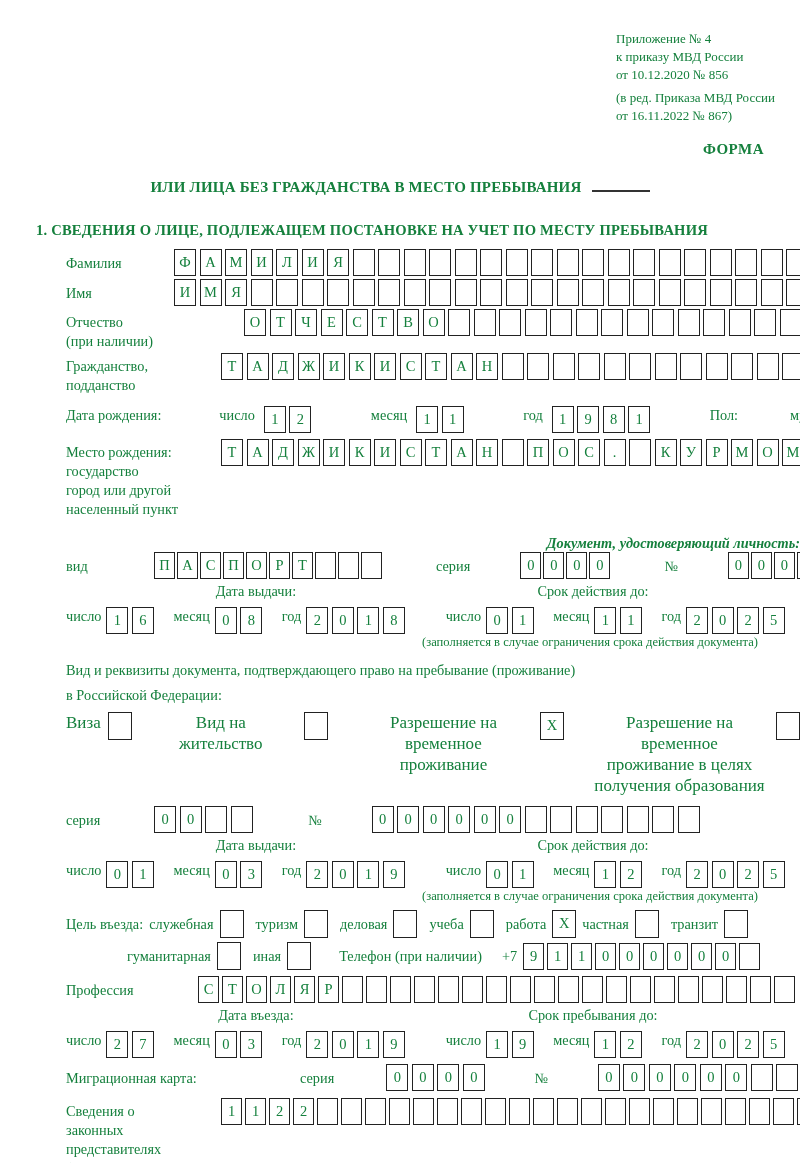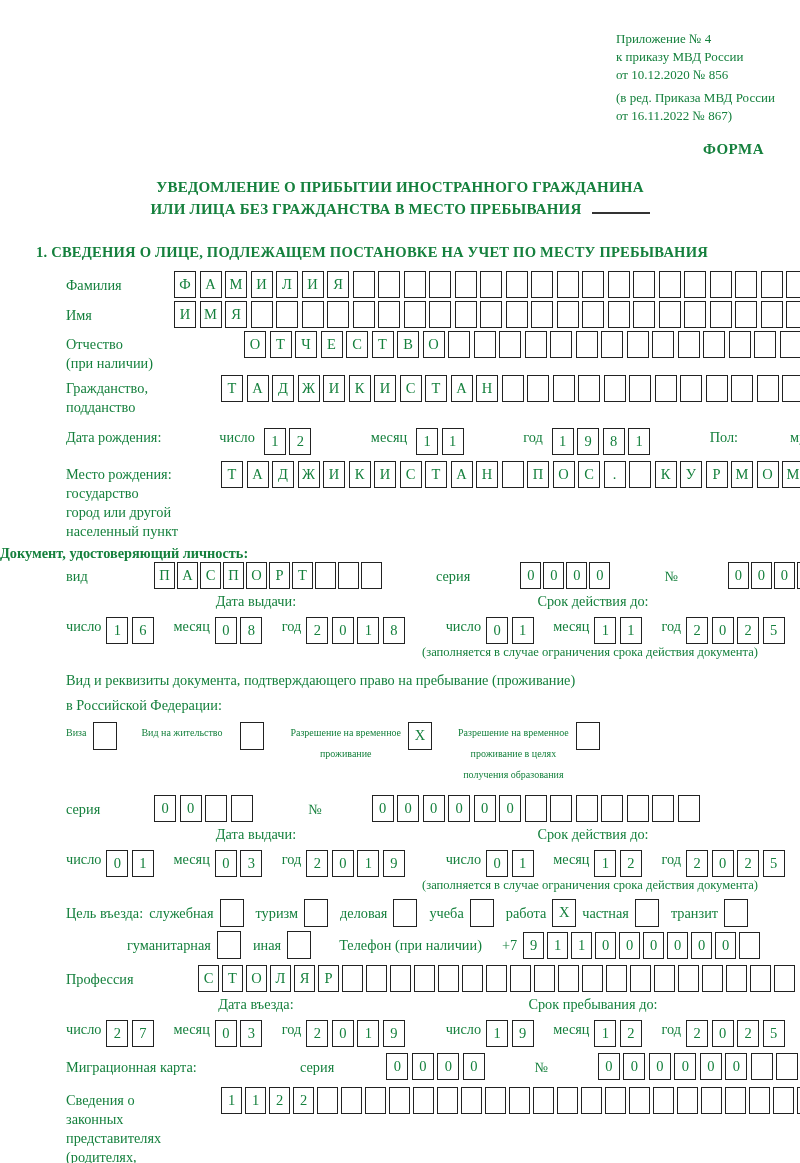--- a/index.html
+++ b/index.html
@@ -36,25 +36,25 @@
   .dhead .dh-l{width:380px;text-align:center;}
   .dhead .dh-r{flex:1;text-align:center;padding-right:60px;}
   .drow{display:flex;margin-left:66px;margin-top:2px;white-space:nowrap;}
   .drow .dr-l{width:380px;}
   .dg{white-space:nowrap;margin-right:12px;}
   .dl{font-size:14.3px;line-height:28px;margin-right:5px;}
   .note-r{font-size:12.6px;text-align:right;padding-right:42px;margin-top:1px;}
   
   .opt-row{display:flex;align-items:flex-start;margin:4px 0 0 66px;}
   .opt{display:flex;align-items:flex-start;margin-right:14px;}
-  .opt-lines{font-size:10px;line-height:21px;text-align:center;}
+  .opt-lines{font-size:17px;line-height:21px;text-align:center;}
   .bx{display:inline-block;margin-left:7px;}
   .bx .cell{width:24px;height:28px;margin-right:0;}
   .intro{font-size:14.3px;margin:8px 0 0 66px;line-height:25px;}
-  .doc-head{font-weight:bold;font-size:14.3px;text-align:left;margin-top:4px;}
+  .doc-head{font-weight:bold;font-size:14.3px;text-align:right;margin-top:16px;font-style:italic;}
   
   .purp{display:flex;align-items:center;margin-left:66px;margin-top:6px;white-space:nowrap;font-size:14.3px;}
   .purp .plbl{margin-right:6px;}
   .purp .bx{margin-left:0;margin-right:12px;}
   .purp2{margin-left:127px;margin-top:4px;}
   .phone-pre{font-size:14.3px;margin:0 6px 0 14px;line-height:28px;}
   .rep .crow{margin-bottom:5px;}
 </style>
 </head>
 <body>
@@ -66,21 +66,20 @@
     <div>к приказу МВД России</div>
     <div>от 10.12.2020 № 856</div>
     <div class="edition">
       <div>(в ред. Приказа МВД России</div>
       <div>от 16.11.2022 № 867)</div>
     </div>
   </div>
   <div class="forma">ФОРМА</div>
 
   <div class="title">
-    <div>УВЕДОМЛЕНИЕ О ПРИБЫТИИ ИНОСТРАННОГО ГРАЖДАНИНА</div>
     <div>
       <span>ИЛИ ЛИЦА БЕЗ ГРАЖДАНСТВА В МЕСТО ПРЕБЫВАНИЯ</span><span class="blank-line"></span>
     </div>
   </div>
 
   <div class="sec-head">1. СВЕДЕНИЯ О ЛИЦЕ, ПОДЛЕЖАЩЕМ ПОСТАНОВКЕ НА УЧЕТ ПО МЕСТУ ПРЕБЫВАНИЯ</div>
 
   <div class="row mt10">
     <span class="lbl w64">Фамилия</span>
     <span class="cg"><span class="cell">Ф</span><span class="cell">А</span><span class="cell">М</span><span class="cell">И</span><span class="cell">Л</span><span class="cell">И</span><span class="cell">Я</span><span class="cell"></span><span class="cell"></span><span class="cell"></span><span class="cell"></span><span class="cell"></span><span class="cell"></span><span class="cell"></span><span class="cell"></span><span class="cell"></span><span class="cell"></span><span class="cell"></span><span class="cell"></span><span class="cell"></span><span class="cell"></span><span class="cell"></span><span class="cell"></span><span class="cell"></span><span class="cell"></span><span class="cell"></span></span>

